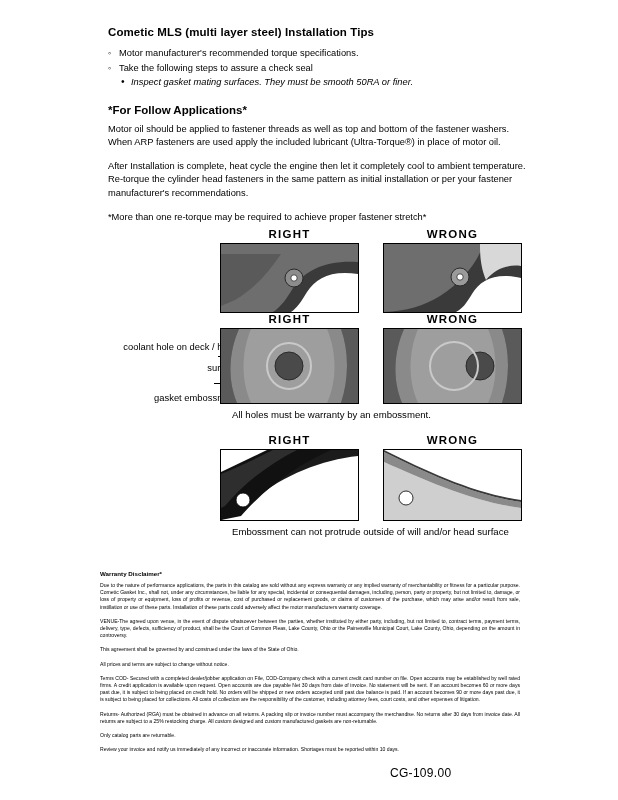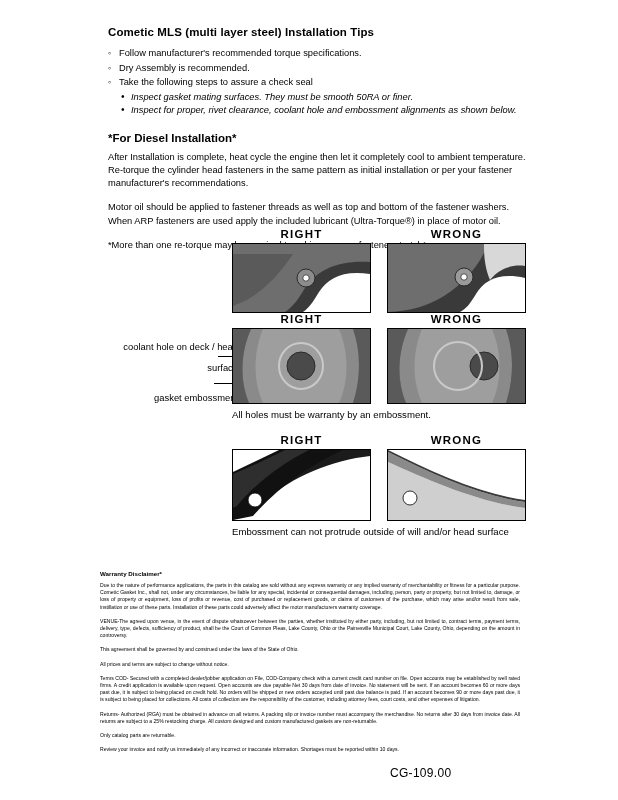--- a/index.html
+++ b/index.html
@@ -88,21 +88,22 @@
 
   
   .figures {
     position: absolute;
     left: 232px;
     top: 228px;
     width: 290px;
   }
   .fig-row {
     display: flex;
-    gap: 16px;
+    gap: 24px;
+    justify-content: flex-end;
   }
   .fig-col {
     width: 139px;
   }
   .fig-label {
     text-align: center;
     font-size: 11.5px;
     font-weight: bold;
     letter-spacing: 1.2px;
     margin-bottom: 3px;
@@ -175,35 +176,33 @@
 </head>
 <body>
 
 <div class="page">
 
   <div class="content">
 
     <h1 class="title">Cometic MLS (multi layer steel) Installation Tips</h1>
 
     <ul class="bullets">
-      <li>Follow manufacturer's recommended torque specifications.</li>
-      <li>Dry Assembly is recommended.</li>
+      <li>Motor manufacturer's recommended torque specifications.</li>
       <li>
         <span>Take the following steps to assure a check seal</span>
         <ul class="subbullets">
           <li>Inspect gasket mating surfaces.  They must be smooth 50RA or finer.</li>
-          <li>Inspect for proper, rivet clearance, coolant hole and embossment alignments as shown below.</li>
         </ul>
       </li>
     </ul>
 
-    <h2 class="subtitle">*For Diesel Installation*</h2>
-
+    <h2 class="subtitle">*For Follow Applications*</h2>
+
+    <p class="para">Motor oil should be applied to fastener threads as well as top and bottom of the fastener washers. When ARP fasteners are used apply the included lubricant (Ultra-Torque®) in place of motor oil.</p>
     <p class="para">After Installation is complete, heat cycle the engine then let it completely cool to ambient temperature. Re-torque the cylinder head fasteners in the same pattern as initial installation or per your fastener manufacturer's recommendations.</p>
-    <p class="para">Motor oil should be applied to fastener threads as well as top and bottom of the fastener washers. When ARP fasteners are used apply the included lubricant (Ultra-Torque®) in place of motor oil.</p>
     <p class="para last">*More than one re-torque may be required to achieve proper fastener stretch*</p>
   </div>
 
   <div class="callouts">
     <div class="callout-line1">coolant hole on deck / head surface</div>
     <div class="callout-line2">gasket embossment</div>
   </div>
   <div class="leader" style="left:218px; top:356px; width:52px;"></div>
   <div class="leader" style="left:214px; top:383px; width:62px;"></div>
 

